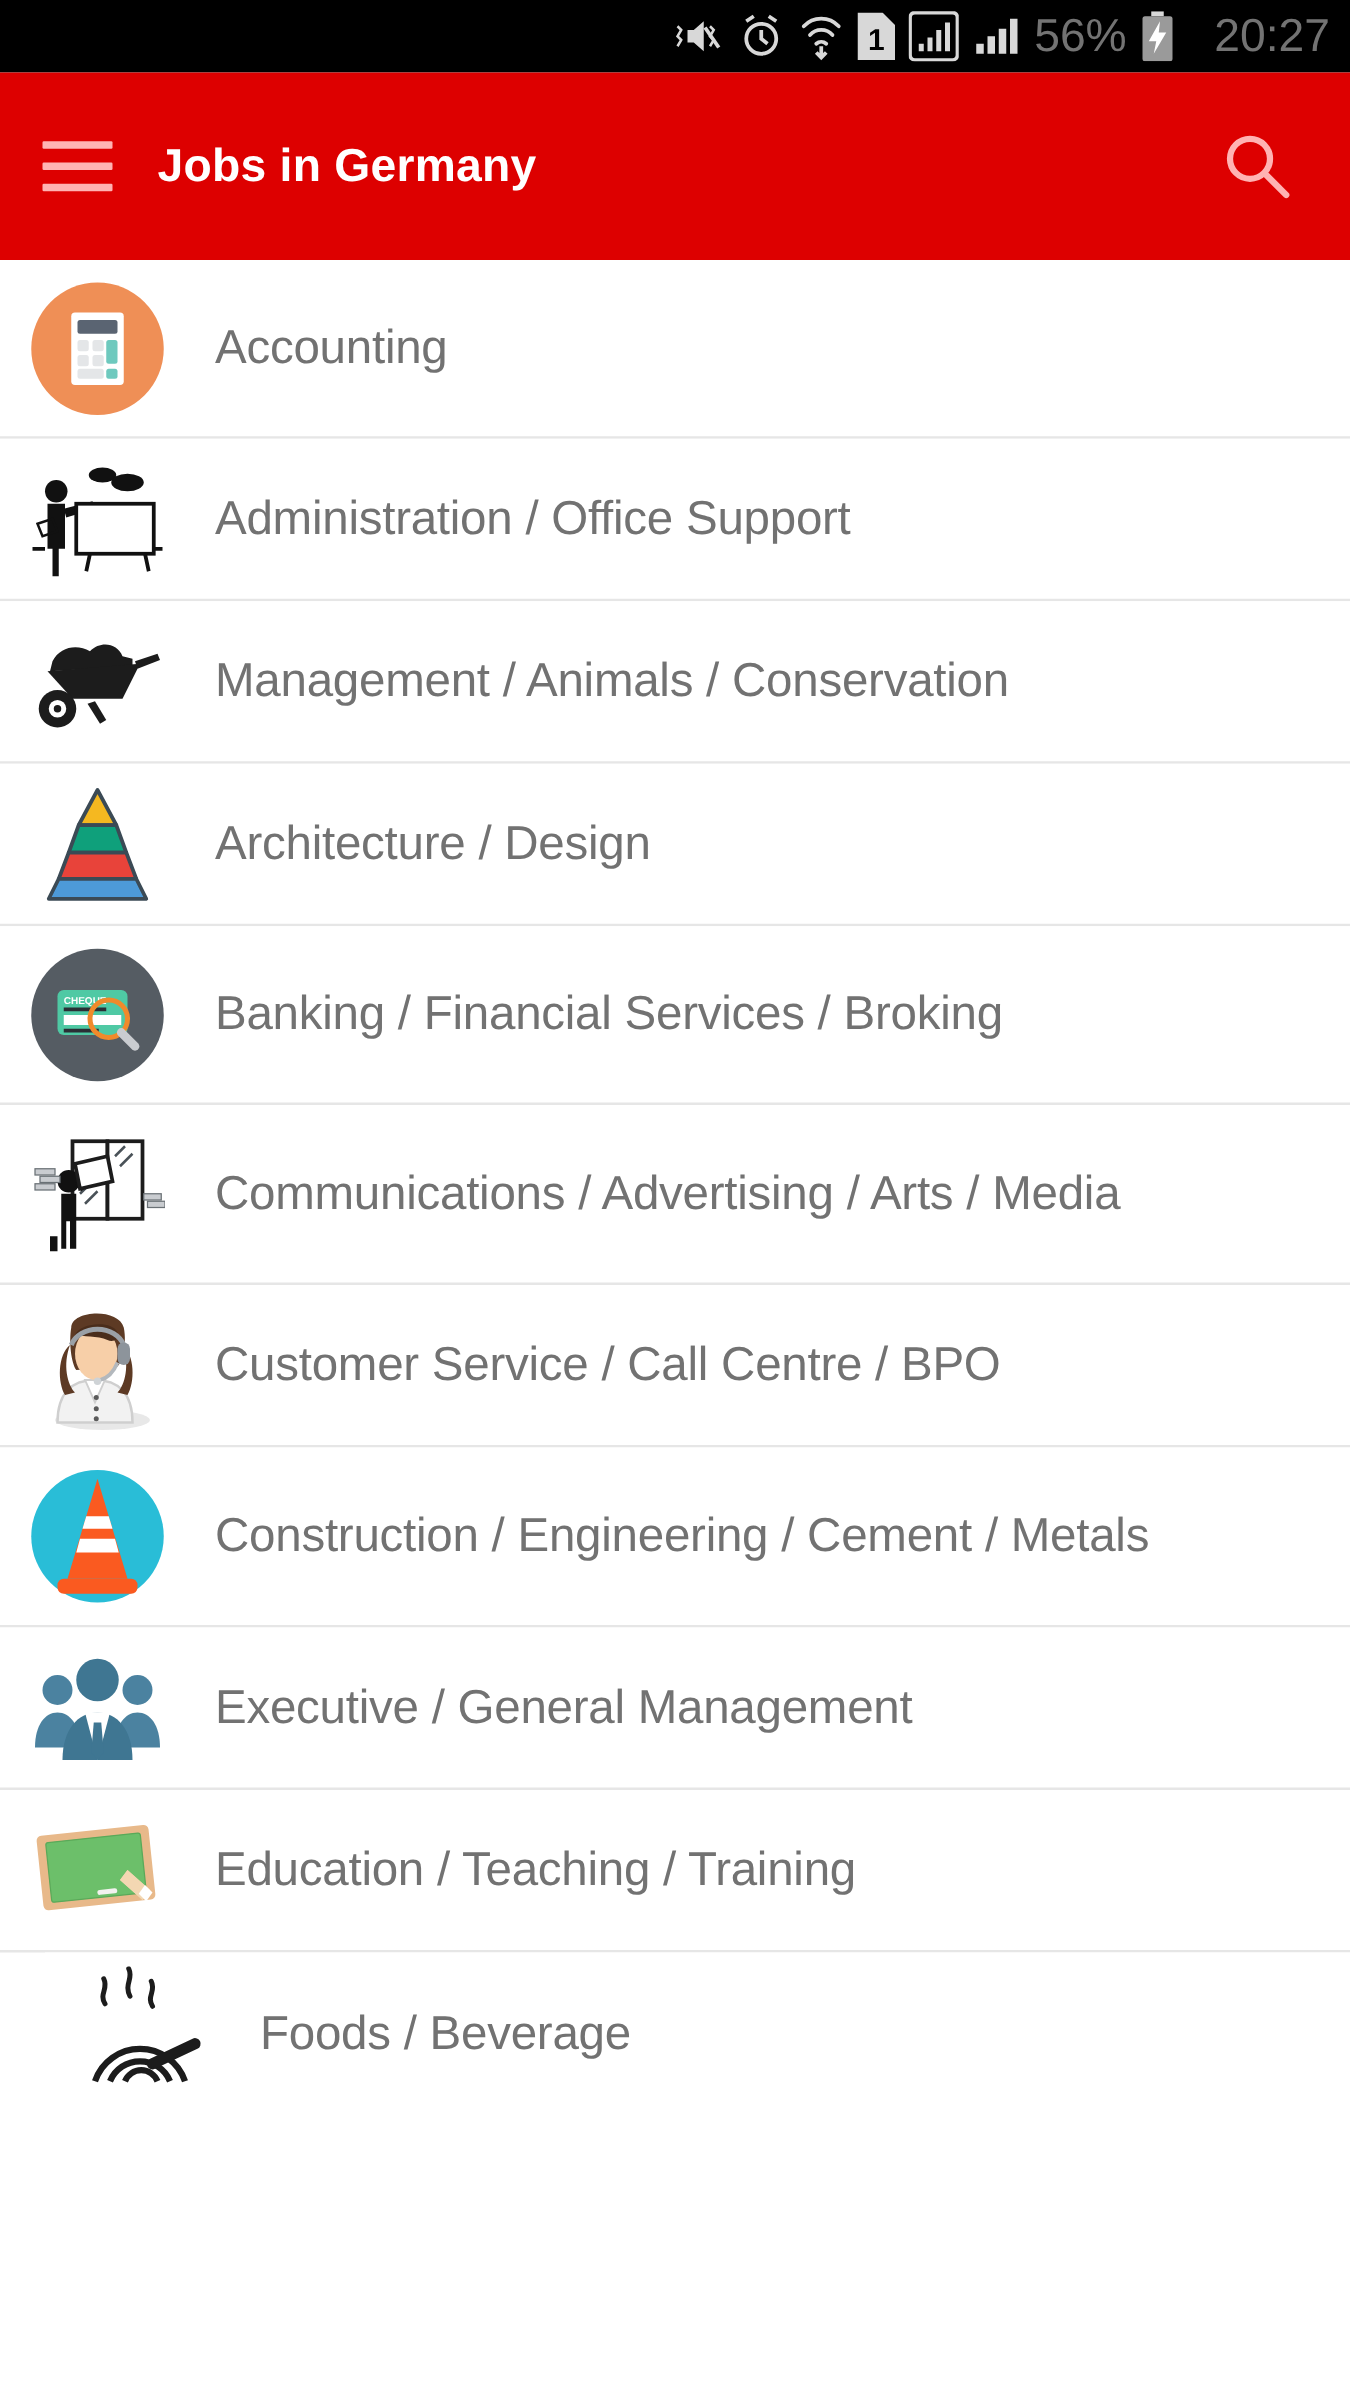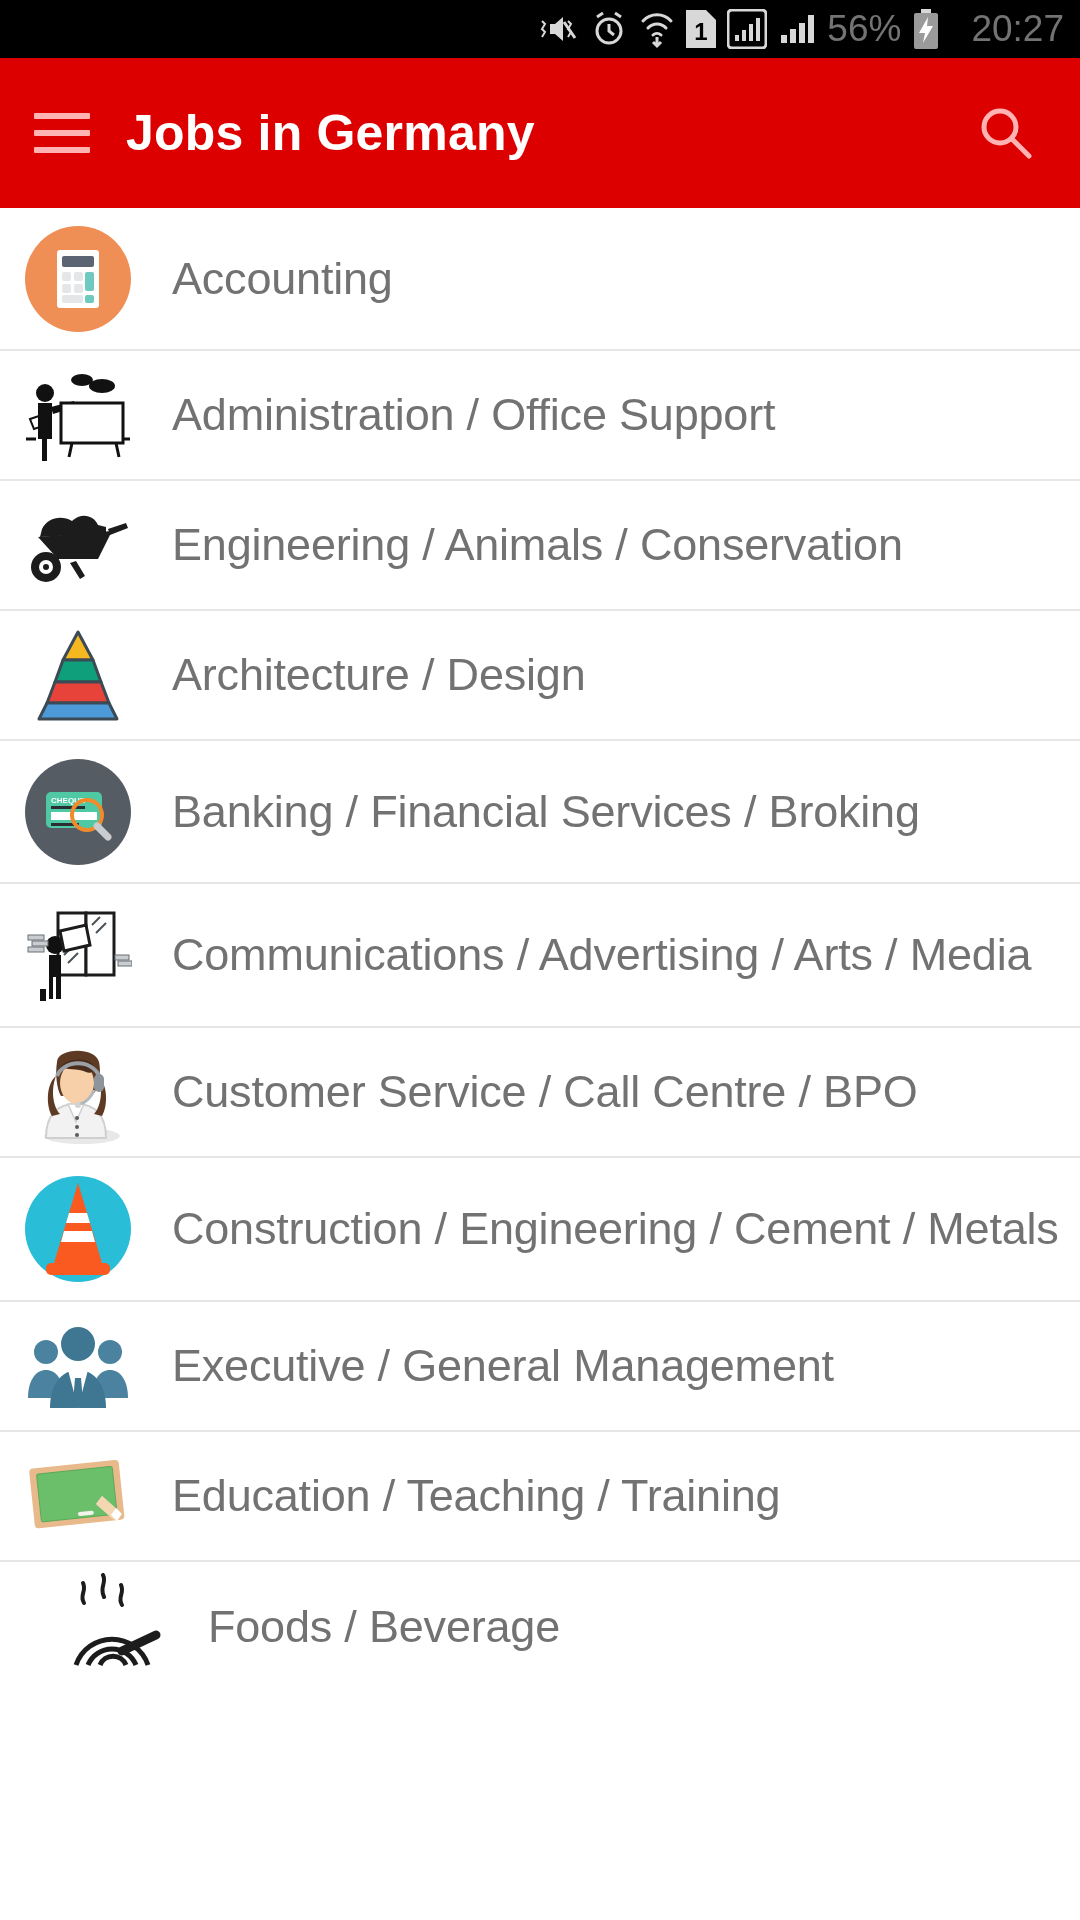--- a/index.html
+++ b/index.html
@@ -36,21 +36,21 @@
     width:56px; height:40px;
     display:flex; flex-direction:column; justify-content:space-between;
     margin-left:4px; margin-right:36px;
     cursor:pointer;
   }
   .hamburger span{
     display:block; height:6px; width:100%;
     background:#ffb3b3; border-radius:1px;
   }
   .appbar-title{
-    color:#ffffff; font-size:50px; font-weight:bold;
+    color:#ffffff; font-size:37px; font-weight:bold;
     letter-spacing:0.2px; white-space:nowrap;
   }
   .search-btn{
     position:absolute; right:34px; top:50%;
     transform:translateY(-50%);
     width:80px; height:80px;
     display:flex; align-items:center; justify-content:center;
     cursor:pointer;
   }
 
@@ -63,21 +63,21 @@
     border-bottom:2px solid #e6e6e6;
     background:#ffffff;
     cursor:pointer;
   }
   .row-icon{
     width:108px; min-width:108px; height:108px;
     display:flex; align-items:center; justify-content:center;
     margin-right:40px;
   }
   .row-label{
-    color:#727272; font-size:45px; font-weight:400;
+    color:#727272; font-size:38px; font-weight:400;
     line-height:1.06; padding-right:20px;
     letter-spacing:-0.2px;
   }
   .row.tall{ min-height:144px; }
   .row.partial{ border-bottom:none;margin-left:36px; }
 </style>
 </head>
 <body>
 
 <div class="statusbar">
@@ -208,21 +208,21 @@
           <path d="M18 24 c6 -12 20 -14 30 -8 c9 -9 22 -6 26 4 l8 2 v6 l-66 4 z"></path>
           <path d="M14 32 l74 -6 -14 28 h-40 z"></path>
           <path d="M84 24 l18 -6 2 5 -18 7 z"></path>
           <path d="M46 58 l10 16 5 -3 -9 -15 z"></path>
           <circle cx="22" cy="62" r="15"></circle>
         </g>
         <circle cx="22" cy="62" r="7" fill="#ffffff"></circle>
         <circle cx="22" cy="62" r="3" fill="#1c1c1c"></circle>
       </svg>
     </div>
-    <div class="row-label">Engineering / Animals / Conservation</div>
+    <div class="row-label">Management / Animals / Conservation</div>
   </div>
 
   <div class="row">
     <div class="row-icon">
       <svg width="108" height="98" viewBox="0 0 108 98">
         <g stroke="#3b4a55" stroke-width="3" stroke-linejoin="round">
           <path d="M54 6 L39 34 h30 z" fill="#f5b820"></path>
           <path d="M39 34 h30 l8 22 h-46 z" fill="#0fa07b"></path>
           <path d="M31 56 h46 l8 21 h-62 z" fill="#e8433a"></path>
           <path d="M23 77 h62 l8 16 h-78 z" fill="#4d9ad8"></path>

